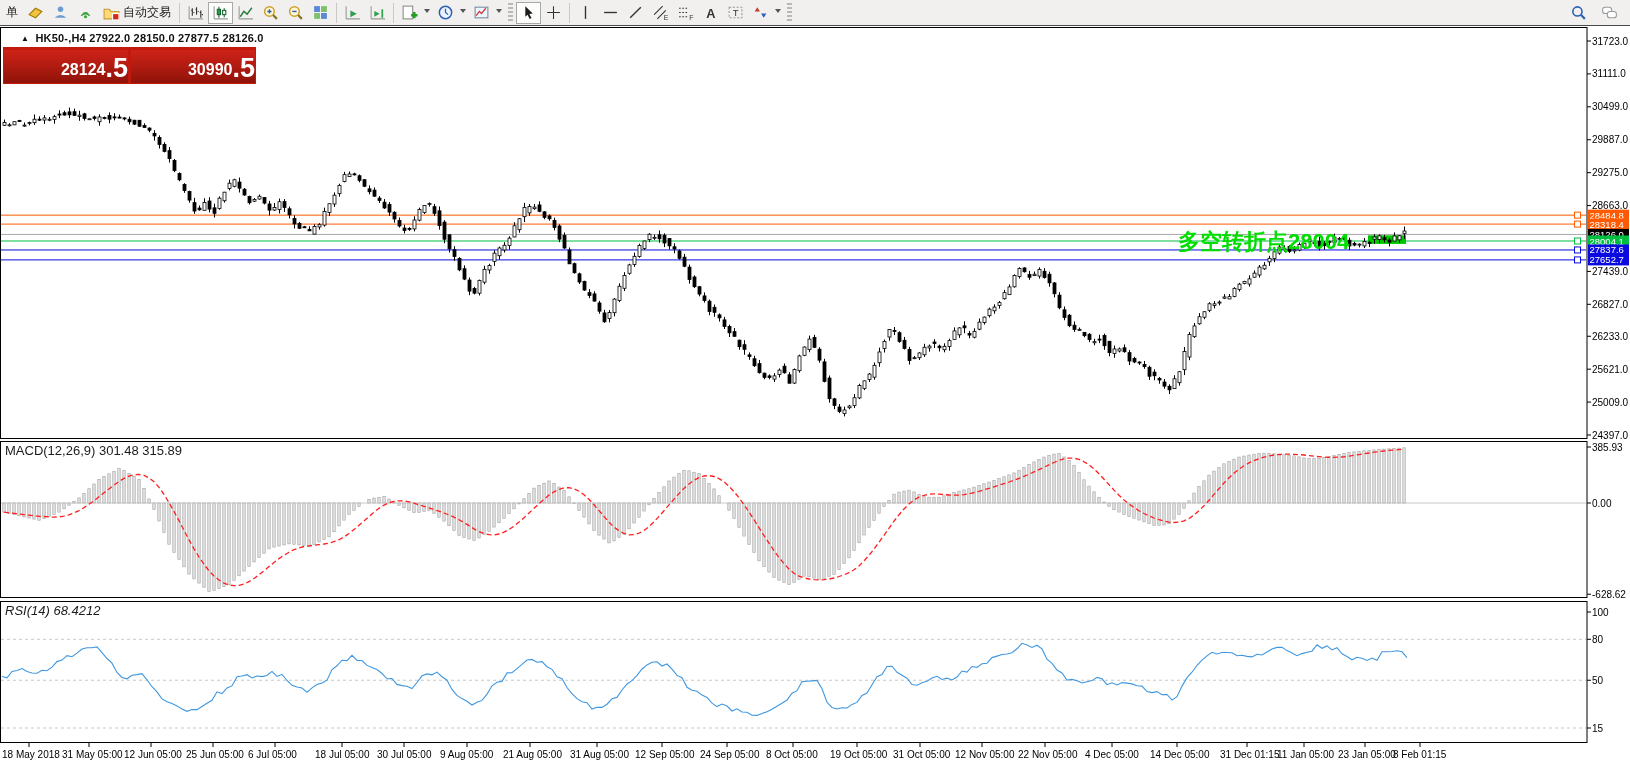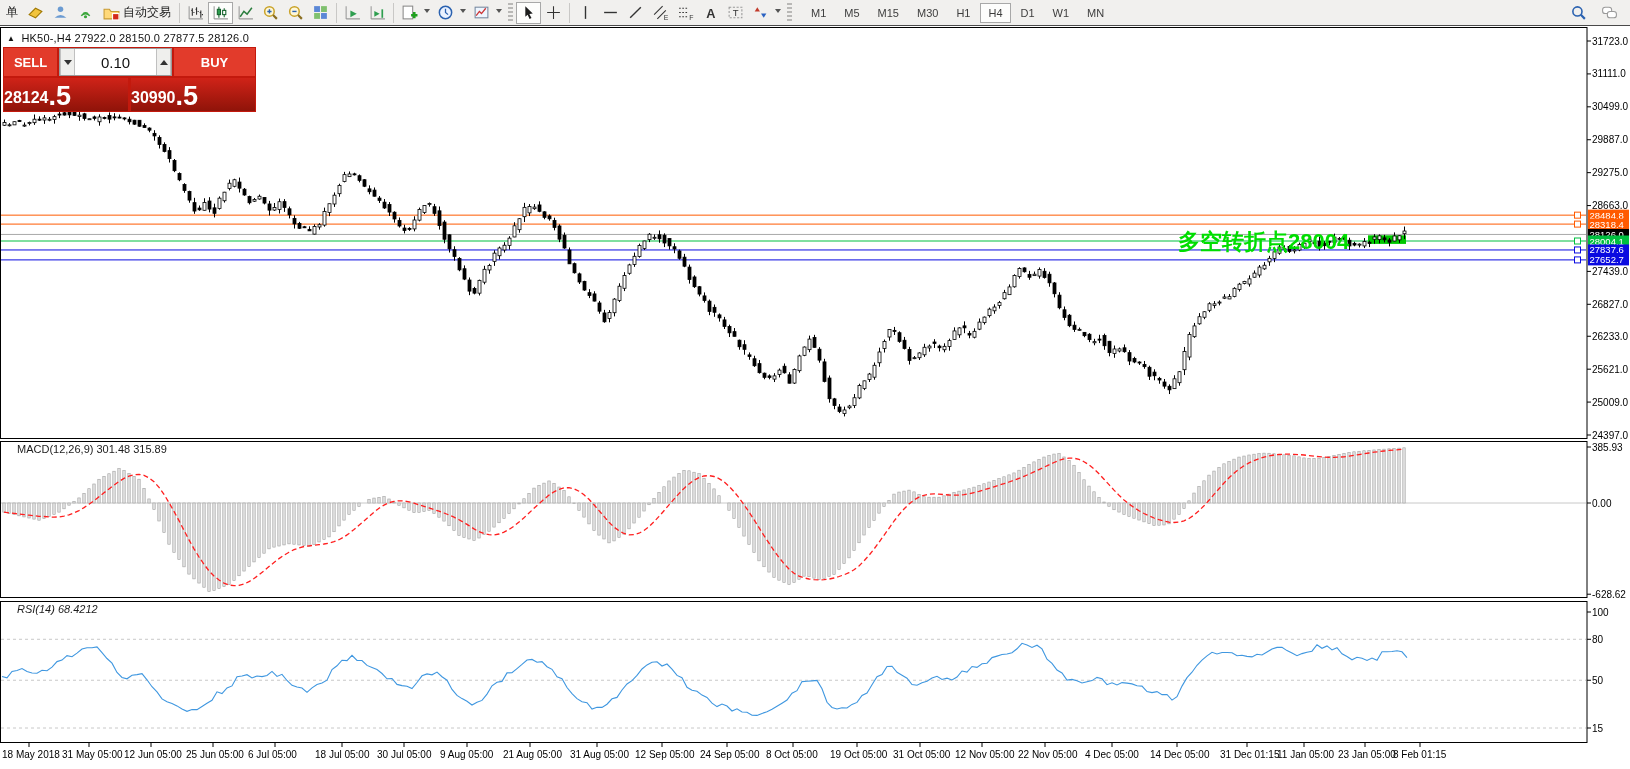--- a/index.html
+++ b/index.html
@@ -20,42 +20,42 @@
   .car{width:0;height:0;border:3px solid transparent;border-top:4px solid #555;margin:6px 2px 0 0;}
   .car-btn{width:11px;height:22px;border:1px solid transparent;background:transparent;padding:0;display:flex;justify-content:center;}
   .tf-row{display:flex;align-items:center;gap:2px;margin-left:8px;}
   .tf{font-size:11px;color:#3d3d3d;background:transparent;border:1px solid transparent;
       padding:3px 7px;cursor:default;}
   .tf.active{background:#fdfdfc;border-color:#a8a8a8;}
   .tb-spacer{flex:1;}
   .right-icons{display:flex;align-items:center;margin-right:8px;gap:6px;}
   
   #chart-svg{position:absolute;left:0;top:27px;z-index:1;}
-  .sym-header{position:absolute;left:7px;top:32px;z-index:4;font-size:11px;font-weight:normal;color:#111;letter-spacing:.2px;}
+  .sym-header{position:absolute;left:21px;top:32px;z-index:4;font-size:11px;font-weight:bold;color:#111;letter-spacing:.2px;}
   .sym-header .tri{font-size:8px;vertical-align:1px;margin-right:3px;}
-  .ind-label{position:absolute;left:17px;z-index:4;font-size:11px;color:#1c1c1c;}
+  .ind-label{position:absolute;left:5px;z-index:4;font-size:13px;color:#1c1c1c;}
   #macd-label{top:443px;}
   #rsi-label{top:603px;font-style:italic;}
   
   .trade-panel{position:absolute;left:3px;top:47px;width:253px;z-index:6;background:#c3190d;
                padding:1px;box-sizing:border-box;}
   .tp-row1{display:flex;height:28px;}
   .tp-sell,.tp-buy{border:none;background:#e23b2b;color:#fff;font-weight:bold;font-size:13px;
                    font-family:inherit;cursor:pointer;}
   .tp-sell{width:53px;}
   .tp-buy{width:81px;}
   .tp-vol{flex:1;display:flex;background:#fff;border:1px solid #9a9a9a;margin:0 2px;box-sizing:border-box;}
   .tp-step{width:15px;background:#efefed;border:none;border-left:1px solid #c0c0c0;border-right:1px solid #c0c0c0;
            display:flex;align-items:center;justify-content:center;padding:0;cursor:pointer;}
   .tri-up{width:0;height:0;border:4px solid transparent;border-bottom:5px solid #333;margin-top:-4px;}
   .tri-dn{width:0;height:0;border:4px solid transparent;border-top:5px solid #333;margin-bottom:-4px;}
   .tp-input{flex:1;border:none;outline:none;text-align:center;font-size:15px;color:#111;width:60px;font-family:inherit;}
   .tp-row2{display:flex;gap:3px;margin-top:2px;height:33px;}
   .tp-price{flex:1;background:linear-gradient(#d02318,#8f1309);color:#fff;display:flex;
-            align-items:flex-end;justify-content:flex-start;font-weight:bold;cursor:pointer;}
+            align-items:flex-end;justify-content:flex-end;font-weight:bold;cursor:pointer;}
   .tp-price .int{font-size:16px;line-height:26px;}
   .tp-price .dec{font-size:27px;line-height:29px;}
 </style>
 </head>
 <body>
 
 <div class="toolbar">
   <button class="tb wide">
     <span class="tb-label">单</span>
   </button>
@@ -224,31 +224,20 @@
   <button class="tb">
     <svg viewBox="0 0 16 16">
         <path d="M5 3 l2.5 4 h-5 z" fill="#c23a2a"></path>
         <path d="M11 13 l-2.5 -4 h5 z" fill="#2a62c2"></path>
       </svg>
   </button>
   <button class="car-btn">
       <i class="car"></i>
     </button>
   <div class="grip"></div>
-  <div class="tf-row" id="tf-row">
-      <button class="tf">M1</button>
-      <button class="tf">M5</button>
-      <button class="tf">M15</button>
-      <button class="tf">M30</button>
-      <button class="tf">H1</button>
-      <button class="tf active">H4</button>
-      <button class="tf">D1</button>
-      <button class="tf">W1</button>
-      <button class="tf">MN</button>
-    </div>
   <div class="tb-spacer"></div>
   <div class="right-icons">
     <button class="tb">
       <svg viewBox="0 0 16 16">
           <circle cx="7" cy="7" r="4.3" fill="none" stroke="#2b62b0" stroke-width="1.5"></circle>
           <line x1="10.2" y1="10.2" x2="14" y2="14" stroke="#2b62b0" stroke-width="2"></line>
         </svg>
     </button>
     <button class="tb">
       <svg viewBox="0 0 16 16">
@@ -1234,33 +1223,20 @@
 <div class="sym-header">
   <span class="tri">▲</span>
   <span>HK50-,H4</span>
   <span>27922.0 28150.0 27877.5 28126.0</span>
 </div>
 
 <div class="ind-label" id="macd-label">MACD(12,26,9) 301.48 315.89</div>
 <div class="ind-label" id="rsi-label">RSI(14) 68.4212</div>
 
 <div class="trade-panel">
-  <div class="tp-row1">
-    <button class="tp-sell">SELL</button>
-    <div class="tp-vol">
-      <button class="tp-step">
-          <i class="tri-dn"></i>
-        </button>
-      <input class="tp-input" value="0.10" style="">
-      <button class="tp-step">
-          <i class="tri-up"></i>
-        </button>
-    </div>
-    <button class="tp-buy">BUY</button>
-  </div>
   <div class="tp-row2">
     <div class="tp-price">
       <span class="int">28124</span>
       <span class="dec">.5</span>
     </div>
     <div class="tp-price">
       <span class="int">30990</span>
       <span class="dec">.5</span>
     </div>
   </div>

